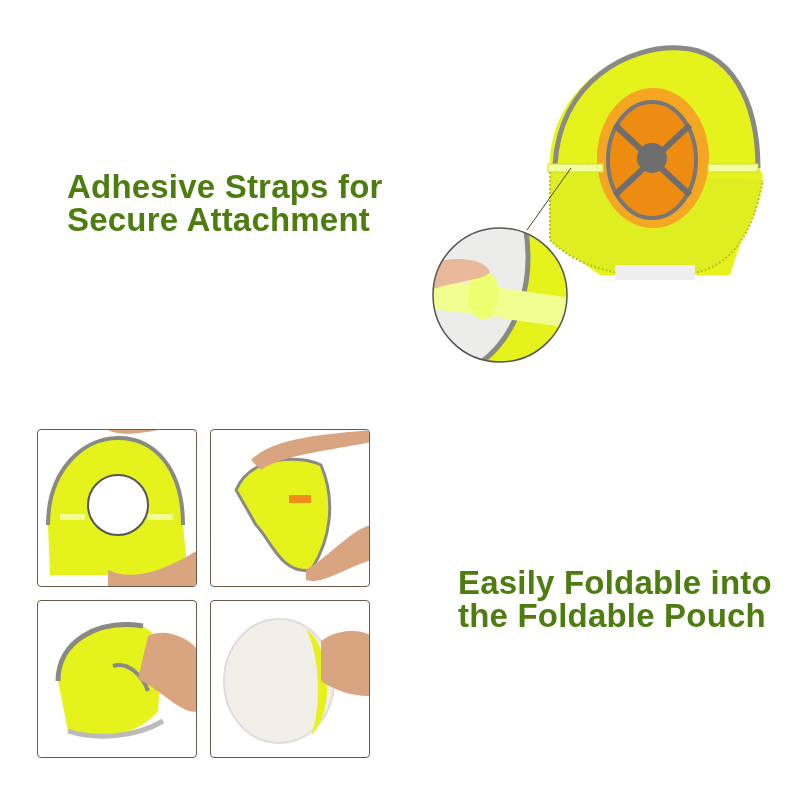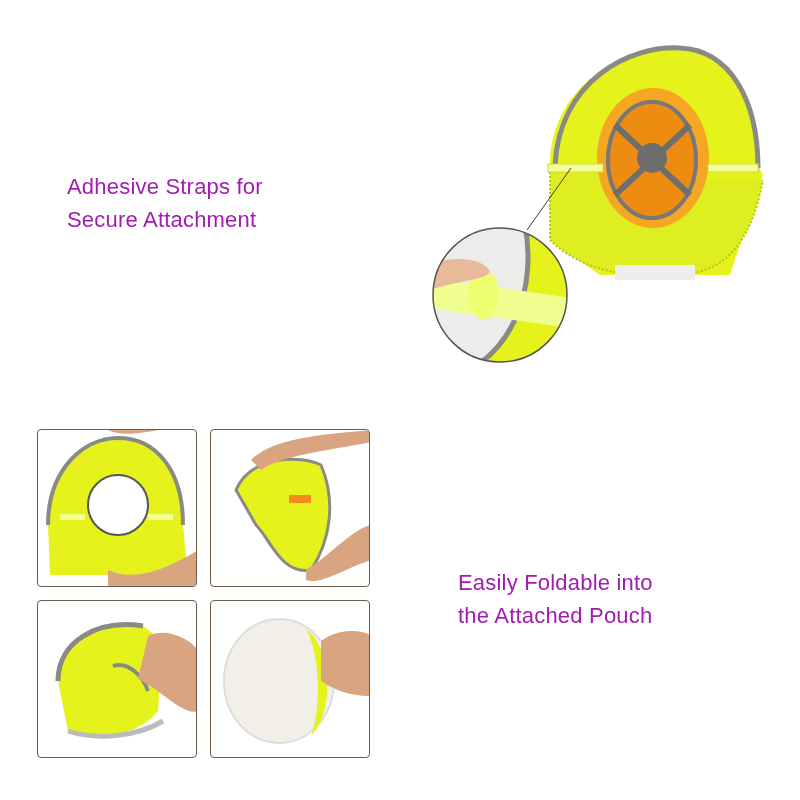--- a/index.html
+++ b/index.html
@@ -1,18 +1,18 @@
 <!DOCTYPE html>
 <html><head>
 <meta charset="utf-8">
 <style>
   html, body { margin:0; padding:0; }
   body { width:800px; height:800px; background:#ffffff; position:relative; overflow:hidden;
          font-family:"Liberation Sans", sans-serif; }
-  .caption { position:absolute; font-weight:normal; color:#a21caf; font-size:22px; line-height:33px; letter-spacing:0.2px; }
+  .caption { position:absolute; font-weight:bold; color:#4d7c0f; font-size:33px; line-height:33px; letter-spacing:0.2px; }
   #cap1 { left:67px; top:170px; }
   #cap2 { left:458px; top:566px; }
   .panel { position:absolute; width:160px; height:158px; border:1.5px solid #6b5a4a; border-radius:4px; background:#fff; overflow:hidden; box-sizing:border-box; }
   svg { display:block; }
 </style>
 </head>
 <body>
 
 <div class="caption" id="cap1">
   <div>Adhesive Straps for</div>
@@ -84,14 +84,14 @@
 <div class="panel" style="left:210px;top:600px;">
   <svg width="160" height="158" viewBox="0 0 160 158">
     <ellipse cx="68" cy="80" rx="55" ry="62" fill="#f1efe8" stroke="#ddd" stroke-width="2"></ellipse>
     <path d="M95,28 C120,45 125,110 100,135 C110,110 110,55 95,28 Z" fill="#e6f21c"></path>
     <path d="M110,40 C130,25 155,30 160,35 L160,95 C140,95 125,90 110,80 Z" fill="#d9a581"></path>
   </svg>
 </div>
 
 <div class="caption" id="cap2">
   <div>Easily Foldable into</div>
-  <div>the Attached Pouch</div>
+  <div>the Foldable Pouch</div>
 </div>
 
 </body></html>

